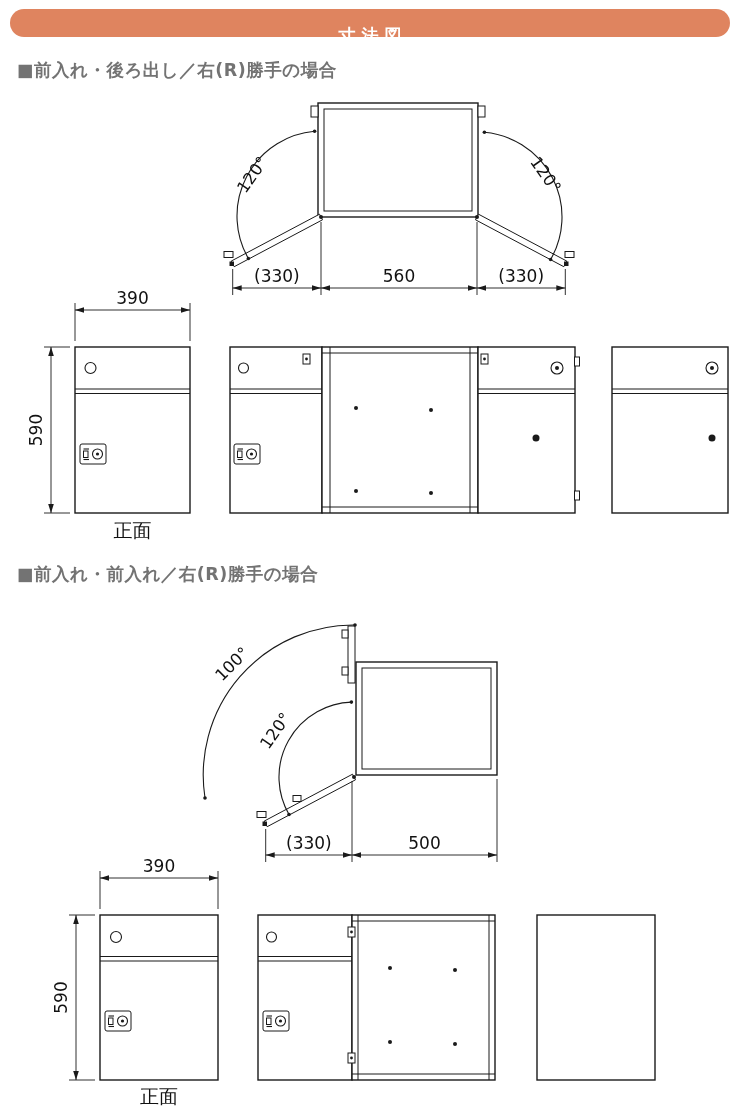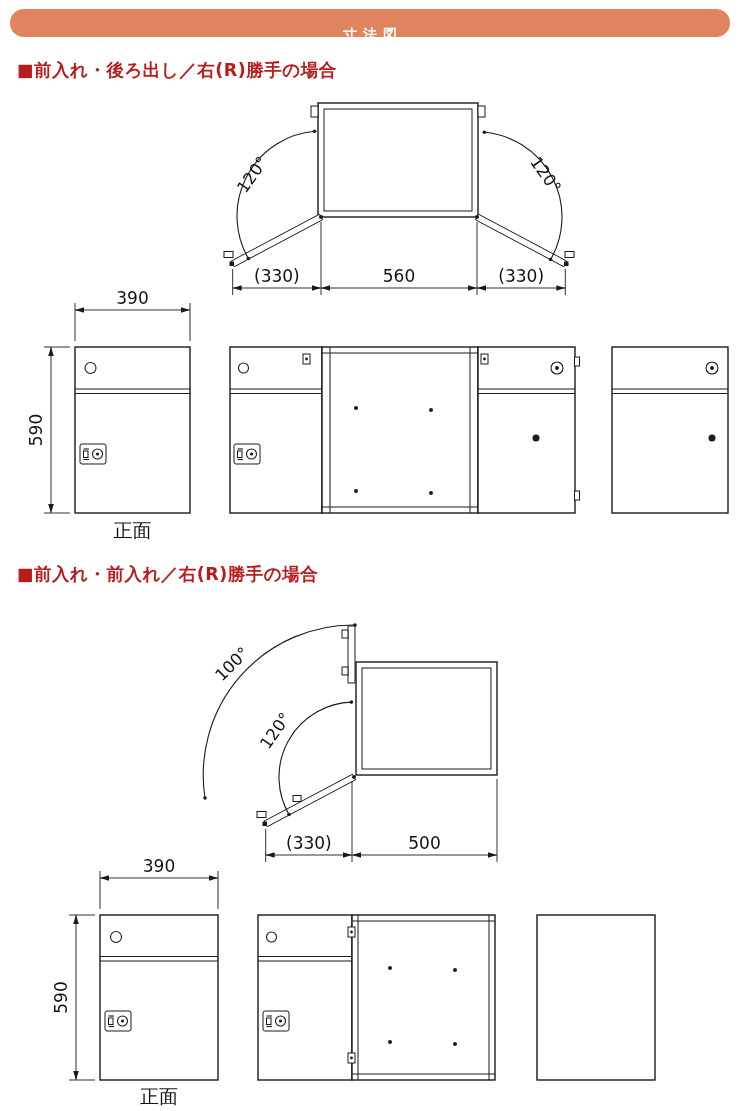--- a/index.html
+++ b/index.html
@@ -3,25 +3,25 @@
 <meta charset="utf-8">
 <style>
   * { margin:0; padding:0; box-sizing:border-box; }
   html,body { width:740px; height:1111px; background:#ffffff;
               font-family:"DejaVu Sans","Liberation Sans",sans-serif; }
   .page { position:relative; width:740px; height:1111px; background:#fff; overflow:hidden; }
 
   .header-bar { position:absolute; left:10px; top:9px; width:720px; height:28px;
                 background:#DF845F; border-radius:14px;
                 display:flex; align-items:center; justify-content:center; }
-  .header-bar span { color:#fff; font-size:14px; font-weight:bold;
+  .header-bar span { color:#fff; font-size:17px; font-weight:bold;
                      letter-spacing:6px; padding-left:6px;margin-top:24px; }
 
   .section-title { position:absolute; left:17px; font-size:17.5px; font-weight:bold;
-                   color:#b91c1c; letter-spacing:0.5px; white-space:nowrap; }
+                   color:#737373; letter-spacing:0.5px; white-space:nowrap; }
 
   svg { position:absolute; left:0; }
   svg text { fill:#111; }
   .num { font-size:17px; text-anchor:middle; }
   .deg { font-size:16.5px; text-anchor:middle; }
   .cap { font-size:19px; text-anchor:middle; }
 
   .o  { fill:#fff; stroke:#1a1a1a; stroke-width:1.4; }  
   .i  { fill:none; stroke:#1a1a1a; stroke-width:1;   }  
   .ln { fill:none; stroke:#1a1a1a; stroke-width:1.1; }  

